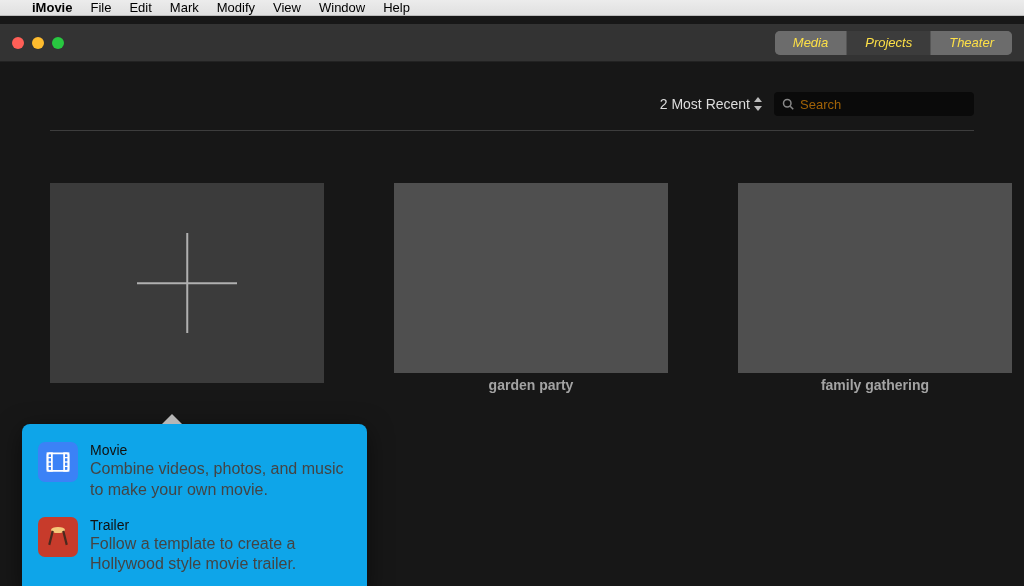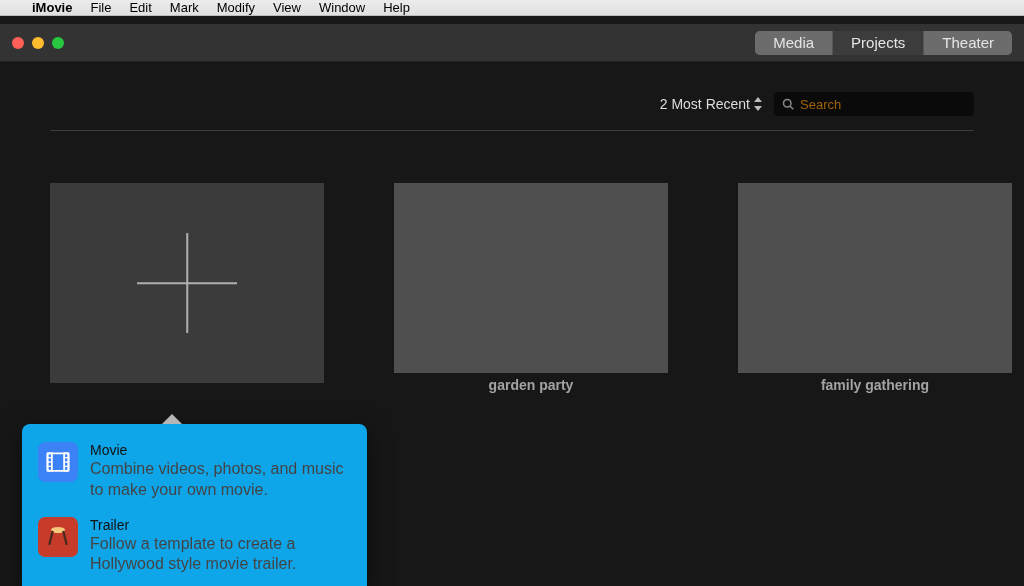--- a/index.html
+++ b/index.html
@@ -53,27 +53,28 @@
 .segmented {
   margin-left: auto;
   display: flex;
   background: #555;
   border-radius: 5px;
   overflow: hidden;
   height: 24px;
 }
 .segmented div {
   padding: 0 18px;
-  font-size: 15px;
-  display: flex;
-  align-items: center;
-  color: #e5e5e5;
+  font-size: 13px;
+  display: flex;
+  align-items: center;
+  color: #fde047;
   background: #6c6c6c;
   cursor: default;
   border-right: 1px solid #555;
+  font-style: italic;
 }
 .segmented div:last-child { border-right: none; }
 .segmented div.active { background: #3c3c3c; }
 .content {
   padding: 0 50px;
 }
 .toolbar-row {
   display: flex;
   justify-content: flex-end;
   align-items: center;

